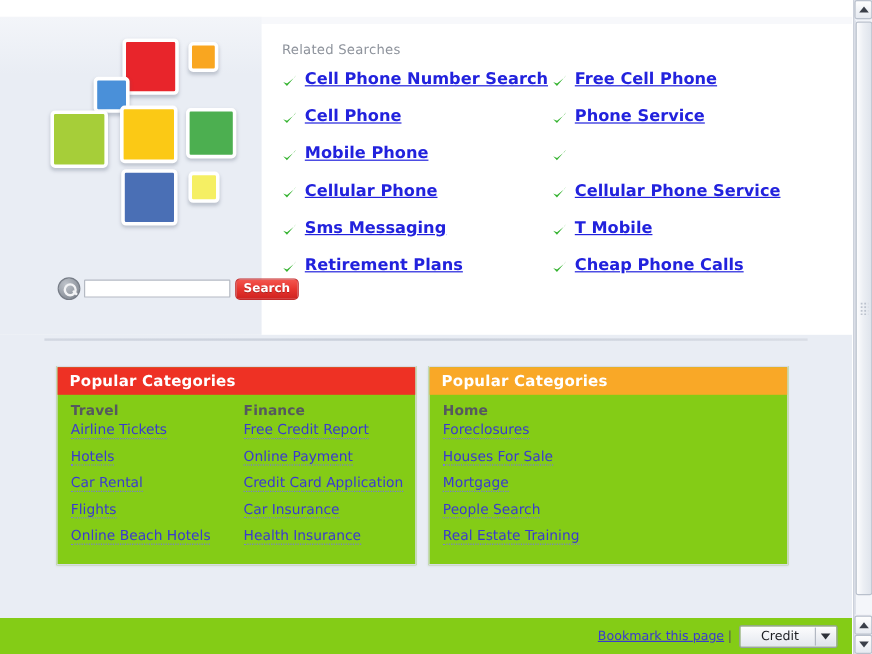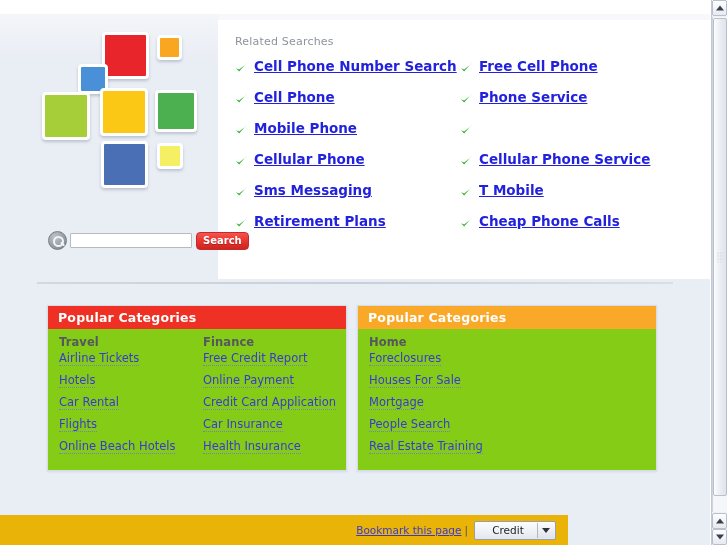--- a/index.html
+++ b/index.html
@@ -231,24 +231,24 @@
     border-bottom: 1px dotted #7a7ad8;
     margin-bottom: 7px;
     width: fit-content;
     line-height: 14px;
     cursor: pointer;
   }
 
   
   .footer {
     position: absolute; left: 0; bottom: 0;
-    width: 568px; height: 30px;
+    width: 710px; height: 30px;
     display: flex; align-items: center; justify-content: flex-end;
     padding-right: 12px;
-    background: #eab308;
+    background: #84cc16;
   }
   .bookmark {
     font-size: 10.5px; color: #3a3ad0;
     text-decoration: underline;
     cursor: pointer;
   }
   .pipe { font-size: 10.5px; color: #555; margin: 0 6px 0 3px; }
   .langsel {
     height: 19px;
     width: 82px;

